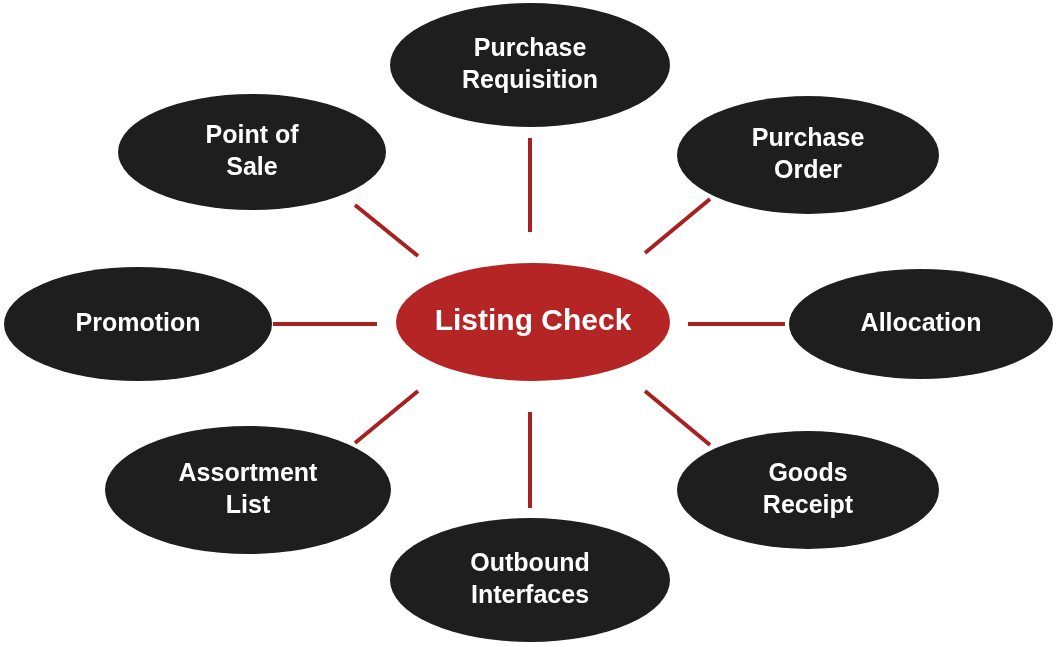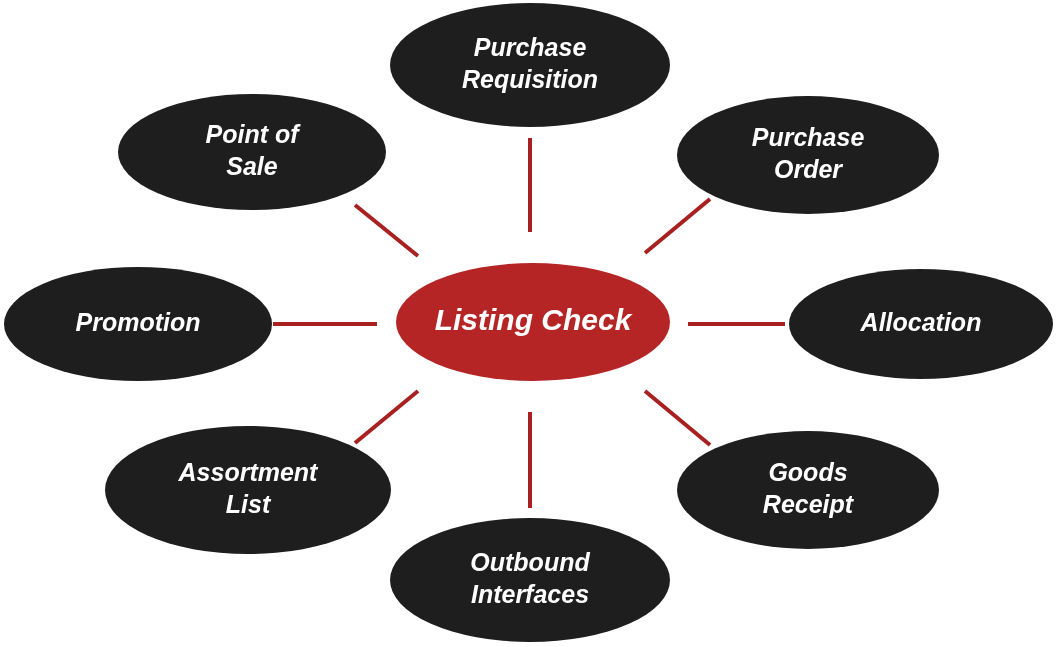--- a/index.html
+++ b/index.html
@@ -11,21 +11,20 @@
     width: 1056px;
     height: 647px;
     overflow: hidden;
     font-family: "Liberation Sans", sans-serif;
   }
   #diagram-root {
     position: relative;
     width: 1056px;
     height: 647px;
     background: #ffffff;
-    font-style: italic;
   }
   svg#diagram-svg {
     display: block;
     width: 1056px;
     height: 647px;
   }
   .node-ellipse {
     fill: #1e1e1e;
   }
   .node-ellipse.center {

